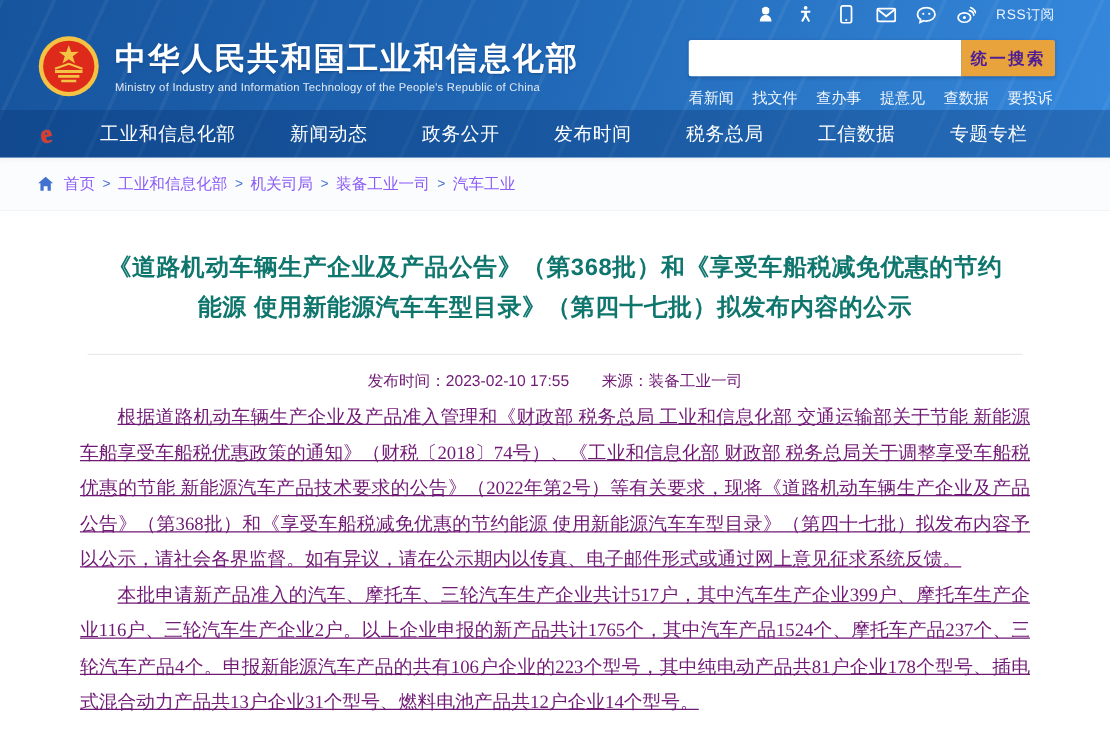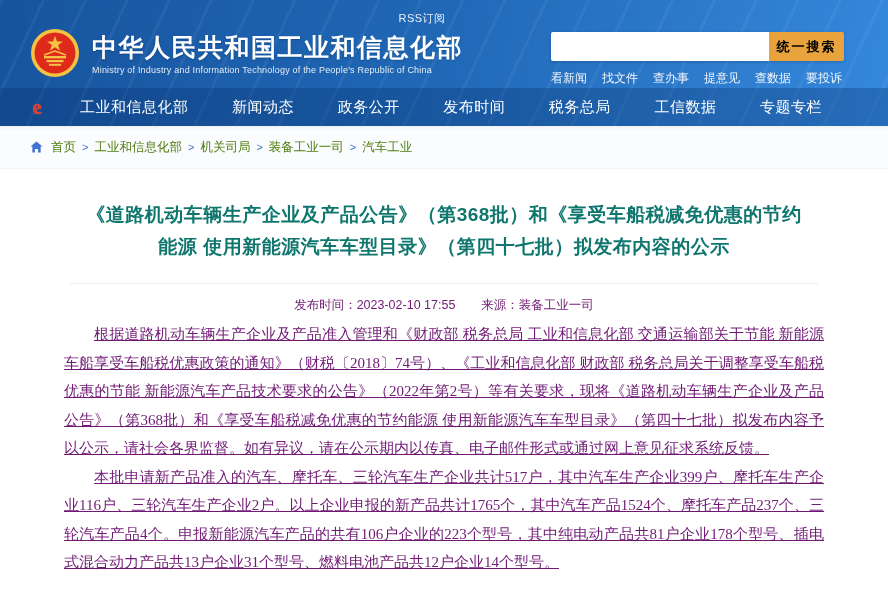--- a/index.html
+++ b/index.html
@@ -10,43 +10,43 @@
   .site-header{
     position:relative;
     background:linear-gradient(100deg,#17549e 0%,#1f66b4 45%,#2e7ccd 80%,#3488dd 100%);
     color:#fff;
   }
   .site-header::before{ 
     content:""; position:absolute; inset:0; pointer-events:none;
     background:repeating-linear-gradient(115deg,rgba(255,255,255,0.05) 0 3px,rgba(255,255,255,0) 3px 38px);
   }
   .topbar{
-    position:relative; height:26px; display:flex; align-items:center;
-    justify-content:flex-end; gap:16px; padding:4px 44px 0 0;flex-direction:column;
+    position:relative; height:26px; display:flex; 
+    justify-content:flex-end; gap:16px; padding:4px 44px 0 0;
   }
   .topbar .tb-icon{ width:16px; height:15px; display:inline-flex; align-items:center; justify-content:center; cursor:pointer; }
   .topbar .tb-icon svg{ display:block; }
   .rss-label{ font-size:11px; color:#eaf2fc; cursor:pointer; letter-spacing:0.5px; }
 
   .masthead{
     position:relative; height:62px; display:flex; align-items:flex-start;
     padding:2px 44px 0 30px;
   }
   .brand{ display:flex; align-items:center; gap:12px; }
   .emblem{ width:50px; height:50px; flex:0 0 auto; }
   .brand-text .cn{ font-size:25px; font-weight:bold; letter-spacing:1.5px; line-height:30px;
     text-shadow:0 1px 2px rgba(0,40,90,.35); }
   .brand-text .en{ font-size:9px; color:rgba(255,255,255,.88); margin-top:3px; letter-spacing:0.2px; }
 
   .search-area{ margin-left:auto; width:293px; padding-top:4px; }
   .search-row{ display:flex; height:29px; box-shadow:0 1px 3px rgba(0,30,80,.25); }
   .search-input{ flex:1; border:none; outline:none; height:29px; padding:0 8px;
     font-size:13px; border-radius:2px 0 0 2px; background:#fff; }
   .search-btn{ width:75px; height:29px; border:none; cursor:pointer;
-    background:#E8A33C; color:#000000; font-size:13px; font-weight:bold;
+    background:#E8A33C; color:#4c1d95; font-size:13px; font-weight:bold;
     letter-spacing:2px; border-radius:0 2px 2px 0;
     font-family:"Liberation Sans","DejaVu Sans",sans-serif; }
   .quick-links{ display:flex; gap:15px; margin-top:9px; font-size:12px; color:#f2f7fd; }
   .quick-links a{ color:#f2f7fd; text-decoration:none; cursor:pointer; }
 
   .navbar{
     position:relative; height:38px; display:flex; align-items:center;
     background:rgba(5,45,105,0.30);
     padding:0 44px 0 24px; gap:0;
   }
@@ -56,21 +56,21 @@
   .nav-items{ flex:1; display:flex; justify-content:space-between; padding:0 22px 0 30px; }
   .nav-items a{ color:#fff; font-size:15px; text-decoration:none; letter-spacing:0.5px; cursor:pointer; }
 
   
   .breadcrumb-bar{
     height:43px; background:#fbfcfd; display:flex; align-items:center;
     padding:0 30px; border-bottom:1px solid #f1f3f5;
     box-shadow:inset 0 5px 5px -5px rgba(60,80,110,.12);
   }
   .breadcrumb{ display:flex; align-items:center; gap:6px; font-size:12.5px; color:#4272cf; }
-  .breadcrumb a{ color:#4d7c0f; text-decoration:none; cursor:pointer; }
+  .breadcrumb a{ color:#8b5cf6; text-decoration:none; cursor:pointer; }
   .crumb-sep{ color:#4272cf; font-size:11px; }
   .home-icon{ display:inline-flex; margin-right:2px; }
 
   
   .content{ padding:30px 64px 0 64px; background:#fff; }
   .article-title{
     font-size:19px; font-weight:bold; color:#0f766e; text-align:center;
     line-height:32px; padding:0 18px; letter-spacing:0.5px;
   }
   .title-rule{ border:none; border-top:1px solid #ebebeb; margin:20px 6px 0 6px; }

